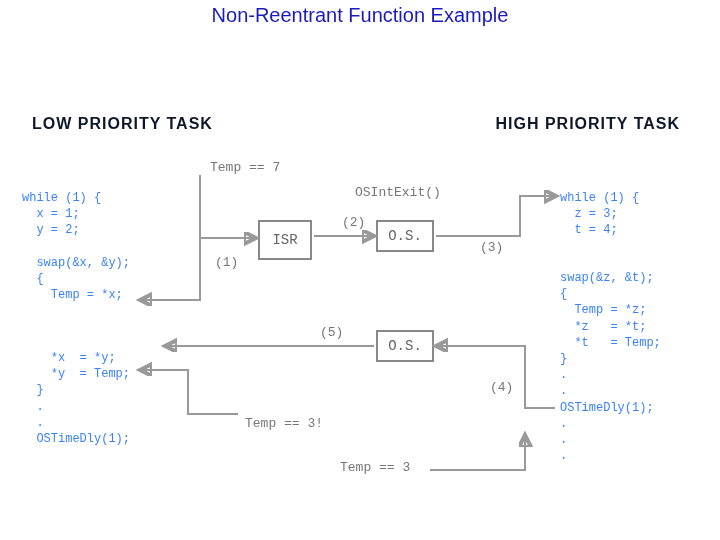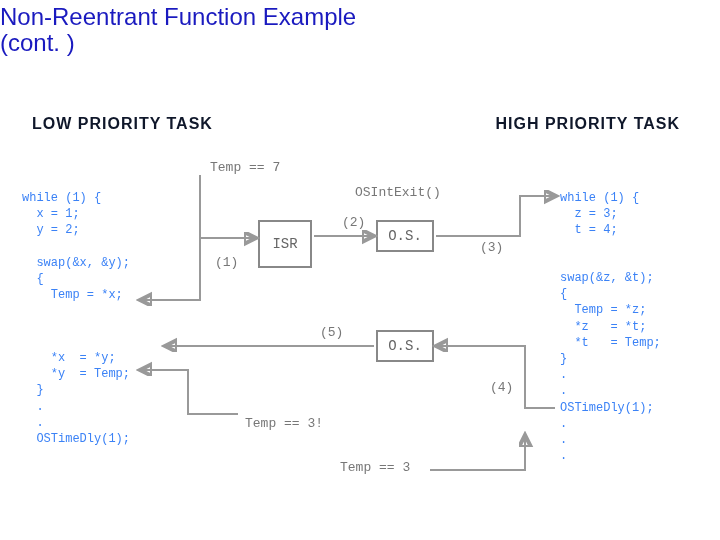--- a/index.html
+++ b/index.html
@@ -7,22 +7,22 @@
     width: 720px;
     height: 540px;
     background: #fff;
     position: relative;
     font-family: Arial, sans-serif;
     overflow: hidden;
   }
   .title {
     font-family: "Comic Sans MS", cursive, sans-serif;
     color: #1a1abf;
-    font-size: 24px;
-    text-align: left;
+    font-size: 20px;
+    text-align: center;
     padding-top: 4px;
     line-height: 1.1;
   }
   .sect {
     position: absolute;
     font-size: 16px;
     font-weight: bold;
     color: #0f172a;
     letter-spacing: 1px;
   }
@@ -72,21 +72,20 @@
   .arrowhead {
     fill: #999;
     stroke: none;
   }
 </style>
 </head>
 <body>
 
 <div class="title">
   <span>Non-Reentrant Function Example</span><br>
-  <span>(cont. )</span>
 </div>
 
 <div class="sect" style="left:32px; top:115px;">LOW PRIORITY TASK</div>
 <div class="sect" style="right:40px; top:115px;">HIGH PRIORITY TASK</div>
 
 <pre class="code" style="left:22px; top:190px;">while (1) {
   x = 1;
   y = 2;
 
   swap(&amp;x, &amp;y);
@@ -108,21 +107,21 @@
   *z   = *t;
   *t   = Temp;
 }
 .
 .
 OSTimeDly(1);
 .
 .
 .</pre>
 
-<div class="box" style="left:258px; top:220px; width:54px; height:48px;">ISR</div>
+<div class="box" style="left:258px; top:220px; width:54px; height:40px;">ISR</div>
 <div class="box" style="left:376px; top:220px; width:58px; height:32px;">O.S.</div>
 <div class="box" style="left:376px; top:330px; width:58px; height:32px;">O.S.</div>
 
 <div class="label" style="left:210px; top:160px;">Temp == 7</div>
 <div class="label" style="left:355px; top:185px;">OSIntExit()</div>
 <div class="label" style="left:245px; top:405px;margin-top:11px;">Temp == 3!</div>
 <div class="label" style="left:340px; top:460px;">Temp == 3</div>
 
 <div class="num" style="left:215px; top:255px;">(1)</div>
 <div class="num" style="left:342px; top:215px;">(2)</div>

